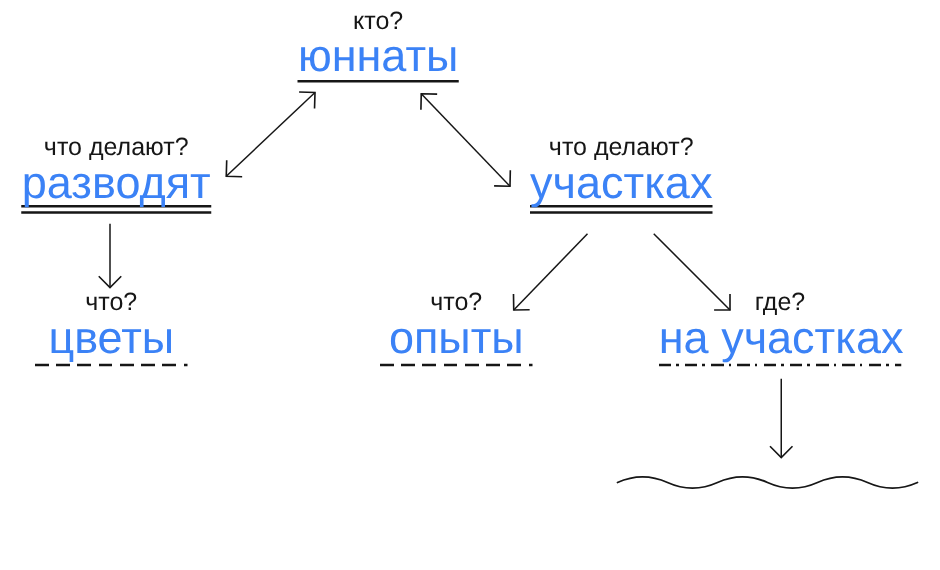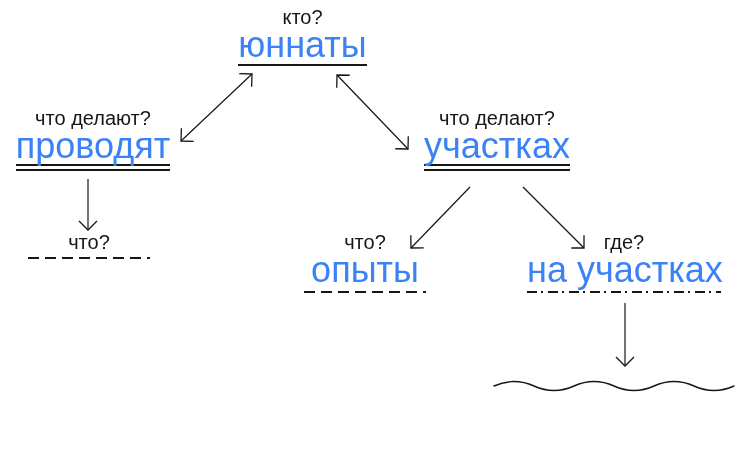--- a/index.html
+++ b/index.html
@@ -81,30 +81,31 @@
     <line x1="625" y1="303" x2="625" y2="366" stroke="#161616" stroke-width="1.2" marker-end="url(#ah)"></line>
   </svg>
 
   <div class="node" style="left:230px; top:6px; width:145px;">
     <div class="q">кто?</div>
     <div class="word u-solid">юннаты</div>
   </div>
 
   <div class="node" style="left:8px; top:107px; width:170px;">
     <div class="q">что делают?</div>
-    <div class="word u-double">проводят</div>
+    <div class="word u-double">разводят</div>
   </div>
 
   <div class="node" style="left:412px; top:107px; width:170px;">
     <div class="q">что делают?</div>
     <div class="word u-double">участках</div>
   </div>
 
   <div class="node" style="left:28px; top:231px; width:122px;">
     <div class="q">что?</div>
+    <div class="word">цветы</div>
     <div class="uline dashed"></div>
   </div>
 
   <div class="node" style="left:304px; top:231px; width:122px;">
     <div class="q">что?</div>
     <div class="word">опыты</div>
     <div class="uline dashed"></div>
   </div>
 
   <div class="node" style="left:527px; top:231px; width:194px;">

